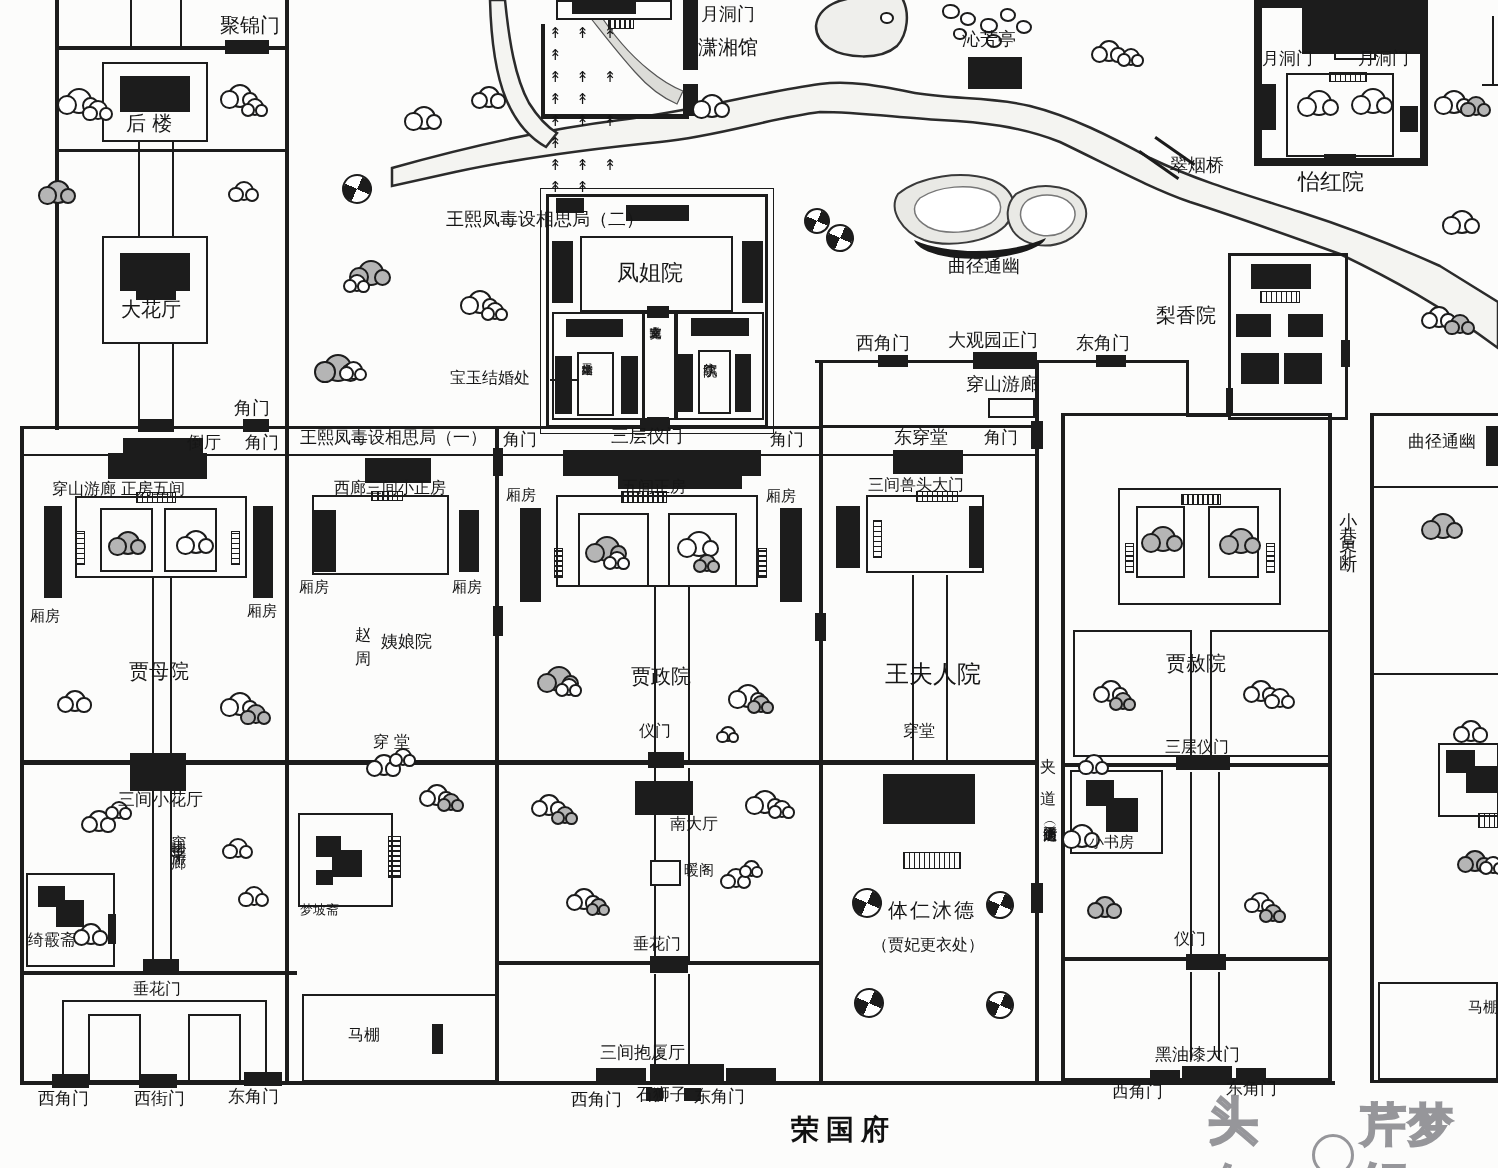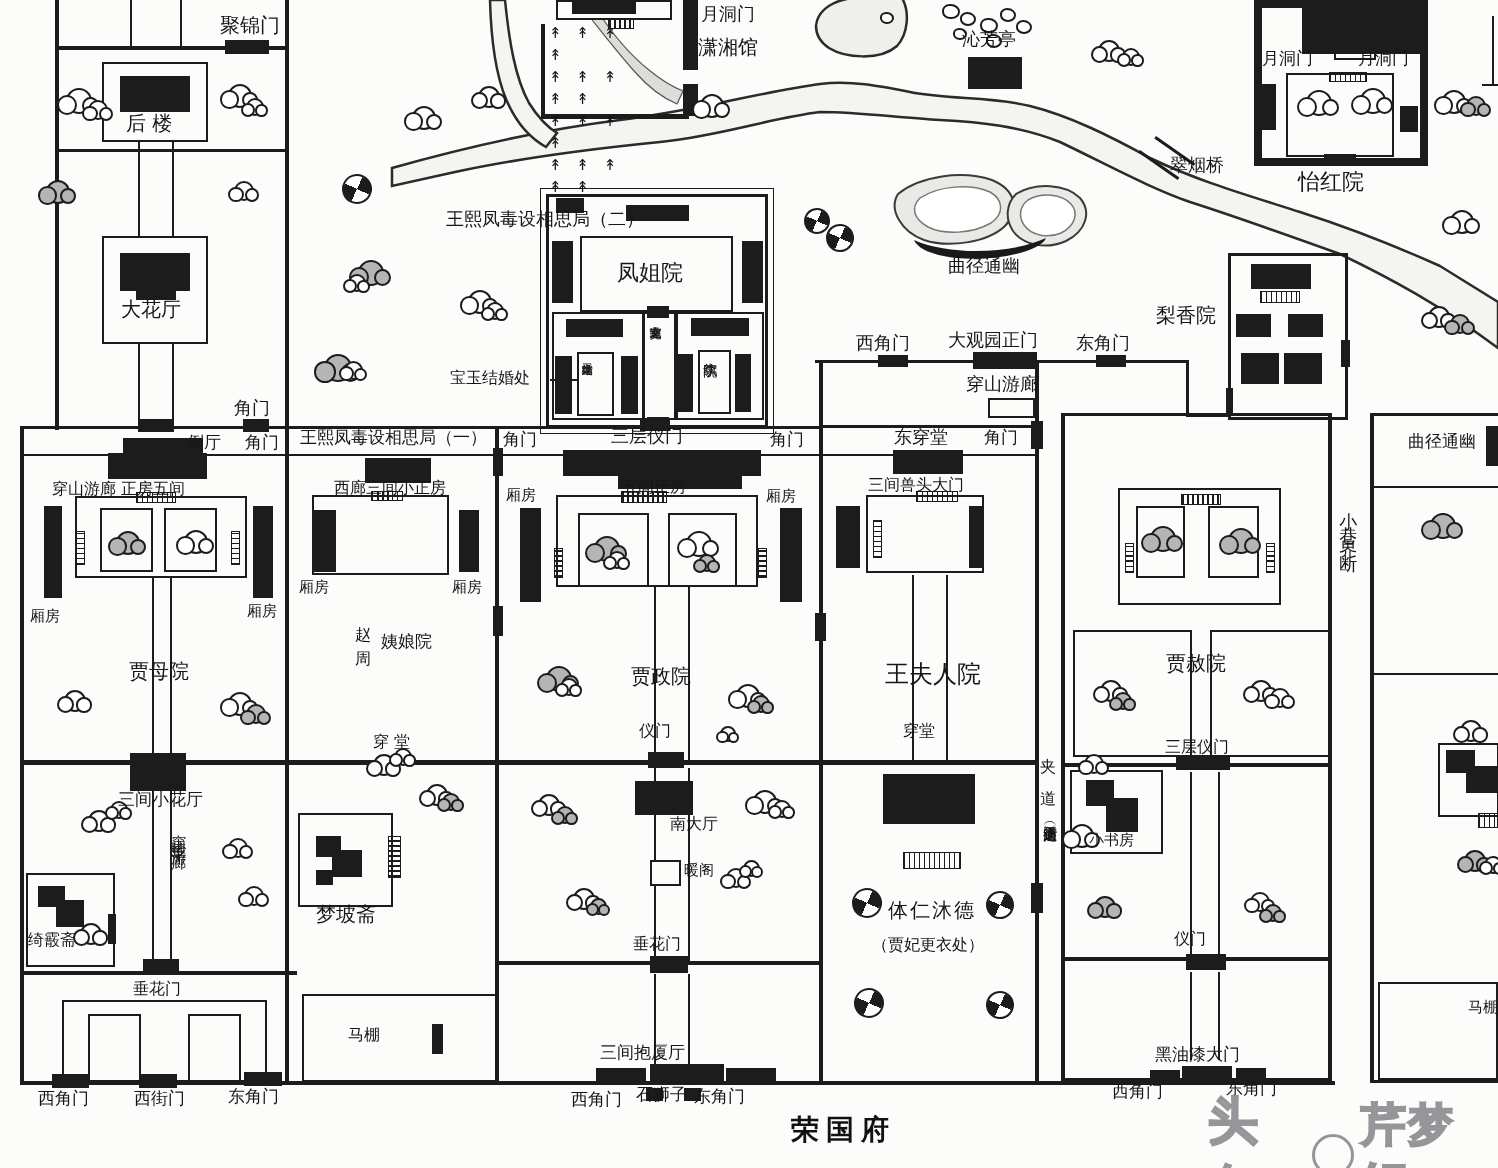--- a/index.html
+++ b/index.html
@@ -392,27 +392,27 @@
     <div class="lbl" style="left: 506px; top: 487px; font-size: 15px;">厢房</div>
     <div class="lbl" style="left: 622px; top: 478px; font-size: 16px;">五间正房</div>
     <div class="lbl" style="left: 766px; top: 488px; font-size: 15px;">厢房</div>
     <div class="lbl" style="left: 631px; top: 665px; font-size: 20px;">贾政院</div>
     <div class="lbl" style="left: 639px; top: 722px; font-size: 16px;">仪门</div>
     <div class="lbl" style="left: 868px; top: 476px; font-size: 16px;">三间兽头大门</div>
     <div class="lbl" style="left: 885px; top: 661px; font-size: 24px;">王夫人院</div>
     <div class="lbl" style="left: 903px; top: 722px; font-size: 16px;">穿堂</div>
     <div class="lbl" style="left: 1166px; top: 652px; font-size: 20px;">贾赦院</div>
     <div class="lbl" style="left: 1165px; top: 738px; font-size: 16px;">三层仪门</div>
-    <div class="lbl" style="left: 1089px; top: 834px; font-size: 15px; font-family: Liberation Mono, monospace;">小书房</div>
+    <div class="lbl" style="left: 1089px; top: 834px; font-size: 15px;">小书房</div>
     <div class="lbl" style="left: 1174px; top: 930px; font-size: 16px;">仪门</div>
     <div class="lbl" style="left: 888px; top: 899px; font-size: 20px; letter-spacing: 2px;">体仁沐德</div>
     <div class="lbl" style="left: 872px; top: 936px; font-size: 16px;">（贾妃更衣处）</div>
     <div class="lbl" style="left: 118px; top: 790px; font-size: 17px;">三间小花厅</div>
     <div class="lbl" style="left: 28px; top: 931px; font-size: 16px;">绮霰斋</div>
-    <div class="lbl" style="left: 316px; top: 903px; font-size: 20px;">梦坡斋</div>
+    <div class="lbl" style="left: 300px; top: 903px; font-size: 13px;">梦坡斋</div>
     <div class="lbl" style="left: 133px; top: 980px; font-size: 16px;">垂花门</div>
     <div class="lbl" style="left: 633px; top: 935px; font-size: 16px;">垂花门</div>
     <div class="lbl" style="left: 670px; top: 815px; font-size: 16px;">南大厅</div>
     <div class="lbl" style="left: 684px; top: 862px; font-size: 15px;">暖阁</div>
     <div class="lbl" style="left: 348px; top: 1026px; font-size: 16px;">马棚</div>
     <div class="lbl" style="left: 1468px; top: 999px; font-size: 15px;">马棚</div>
     <div class="lbl" style="left: 600px; top: 1043px; font-size: 17px;">三间抱厦厅</div>
     <div class="lbl" style="left: 1155px; top: 1045px; font-size: 17px;">黑油漆大门</div>
     <div class="lbl" style="left: 38px; top: 1089px; font-size: 17px;">西角门</div>
     <div class="lbl" style="left: 134px; top: 1089px; font-size: 17px;">西街门</div>

